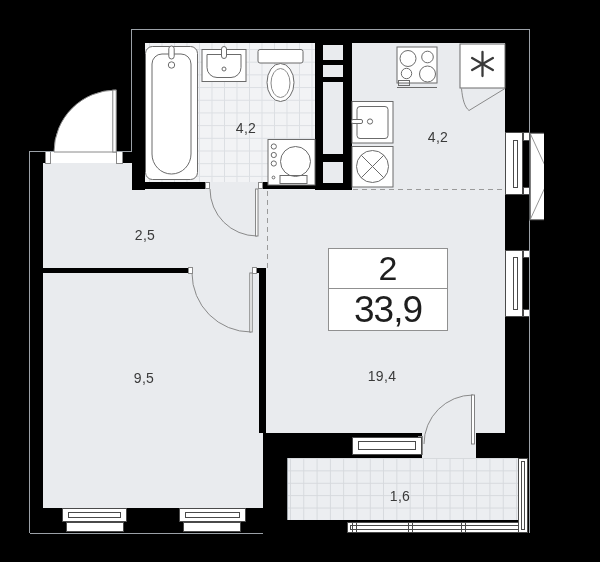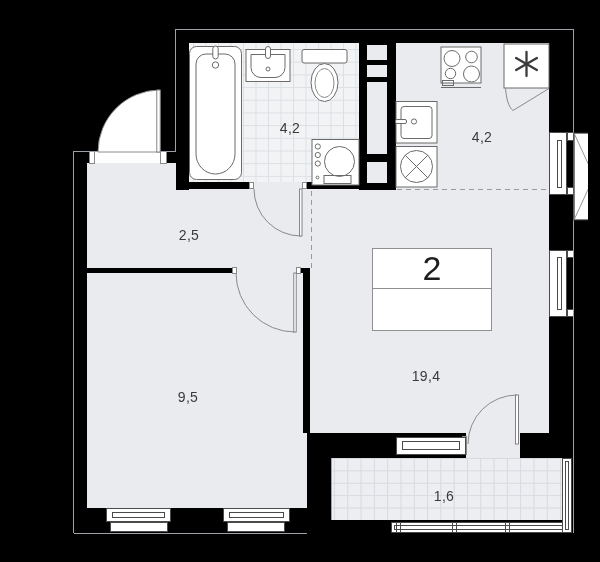--- a/index.html
+++ b/index.html
@@ -1,17 +1,17 @@
 <!DOCTYPE html>
 <html><head>
 <meta charset="utf-8">
 <style>
   html,body{margin:0;padding:0;background:#000;}
   #plan{position:relative;width:544px;height:562px;background:#000;overflow:hidden;
-        font-family:"Liberation Sans",sans-serif;margin-left:44px;}
+        font-family:"Liberation Sans",sans-serif;}
   .abs{position:absolute;box-sizing:border-box;}
   .floor{background:#e9ebee;}
   .wall{background:#000;}
   .tiles-bath{background-color:#f2f3f5;
     background-image:linear-gradient(to right,#dcdfe3 1px,transparent 1px),
                      linear-gradient(to bottom,#dcdfe3 1px,transparent 1px);
     background-size:12.5px 12.7px;background-position:4px 6px;}
   .tiles-balc{background-color:#eceef1;
     background-image:linear-gradient(to right,#d6d9dd 1px,transparent 1px),
                      linear-gradient(to bottom,#d6d9dd 1px,transparent 1px);
@@ -211,21 +211,22 @@
 
     <g stroke="#9a9a9a" stroke-width="1" stroke-dasharray="5,4">
       <line x1="353" y1="189.5" x2="503" y2="189.5"></line>
       <line x1="267.5" y1="191" x2="267.5" y2="268"></line>
     </g>
   </svg>
 
   <div class="arealabel" style="left:246px;top:128px;">4,2</div>
   <div class="arealabel" style="left:438px;top:137px;">4,2</div>
   <div class="arealabel" style="left:145px;top:235px;">2,5</div>
-  <div class="arealabel" style="left:144px;top:397px;">9,5</div>
+  <div class="arealabel" style="left:144px;top:378px;">9,5</div>
   <div class="arealabel" style="left:382px;top:376px;">19,4</div>
   <div class="arealabel" style="left:400px;top:496px;">1,6</div>
 
   <div id="infobox">
     <div class="row1">2</div>
+    <div class="row2">33,9</div>
   </div>
 
 </div>
 
 </body></html>

